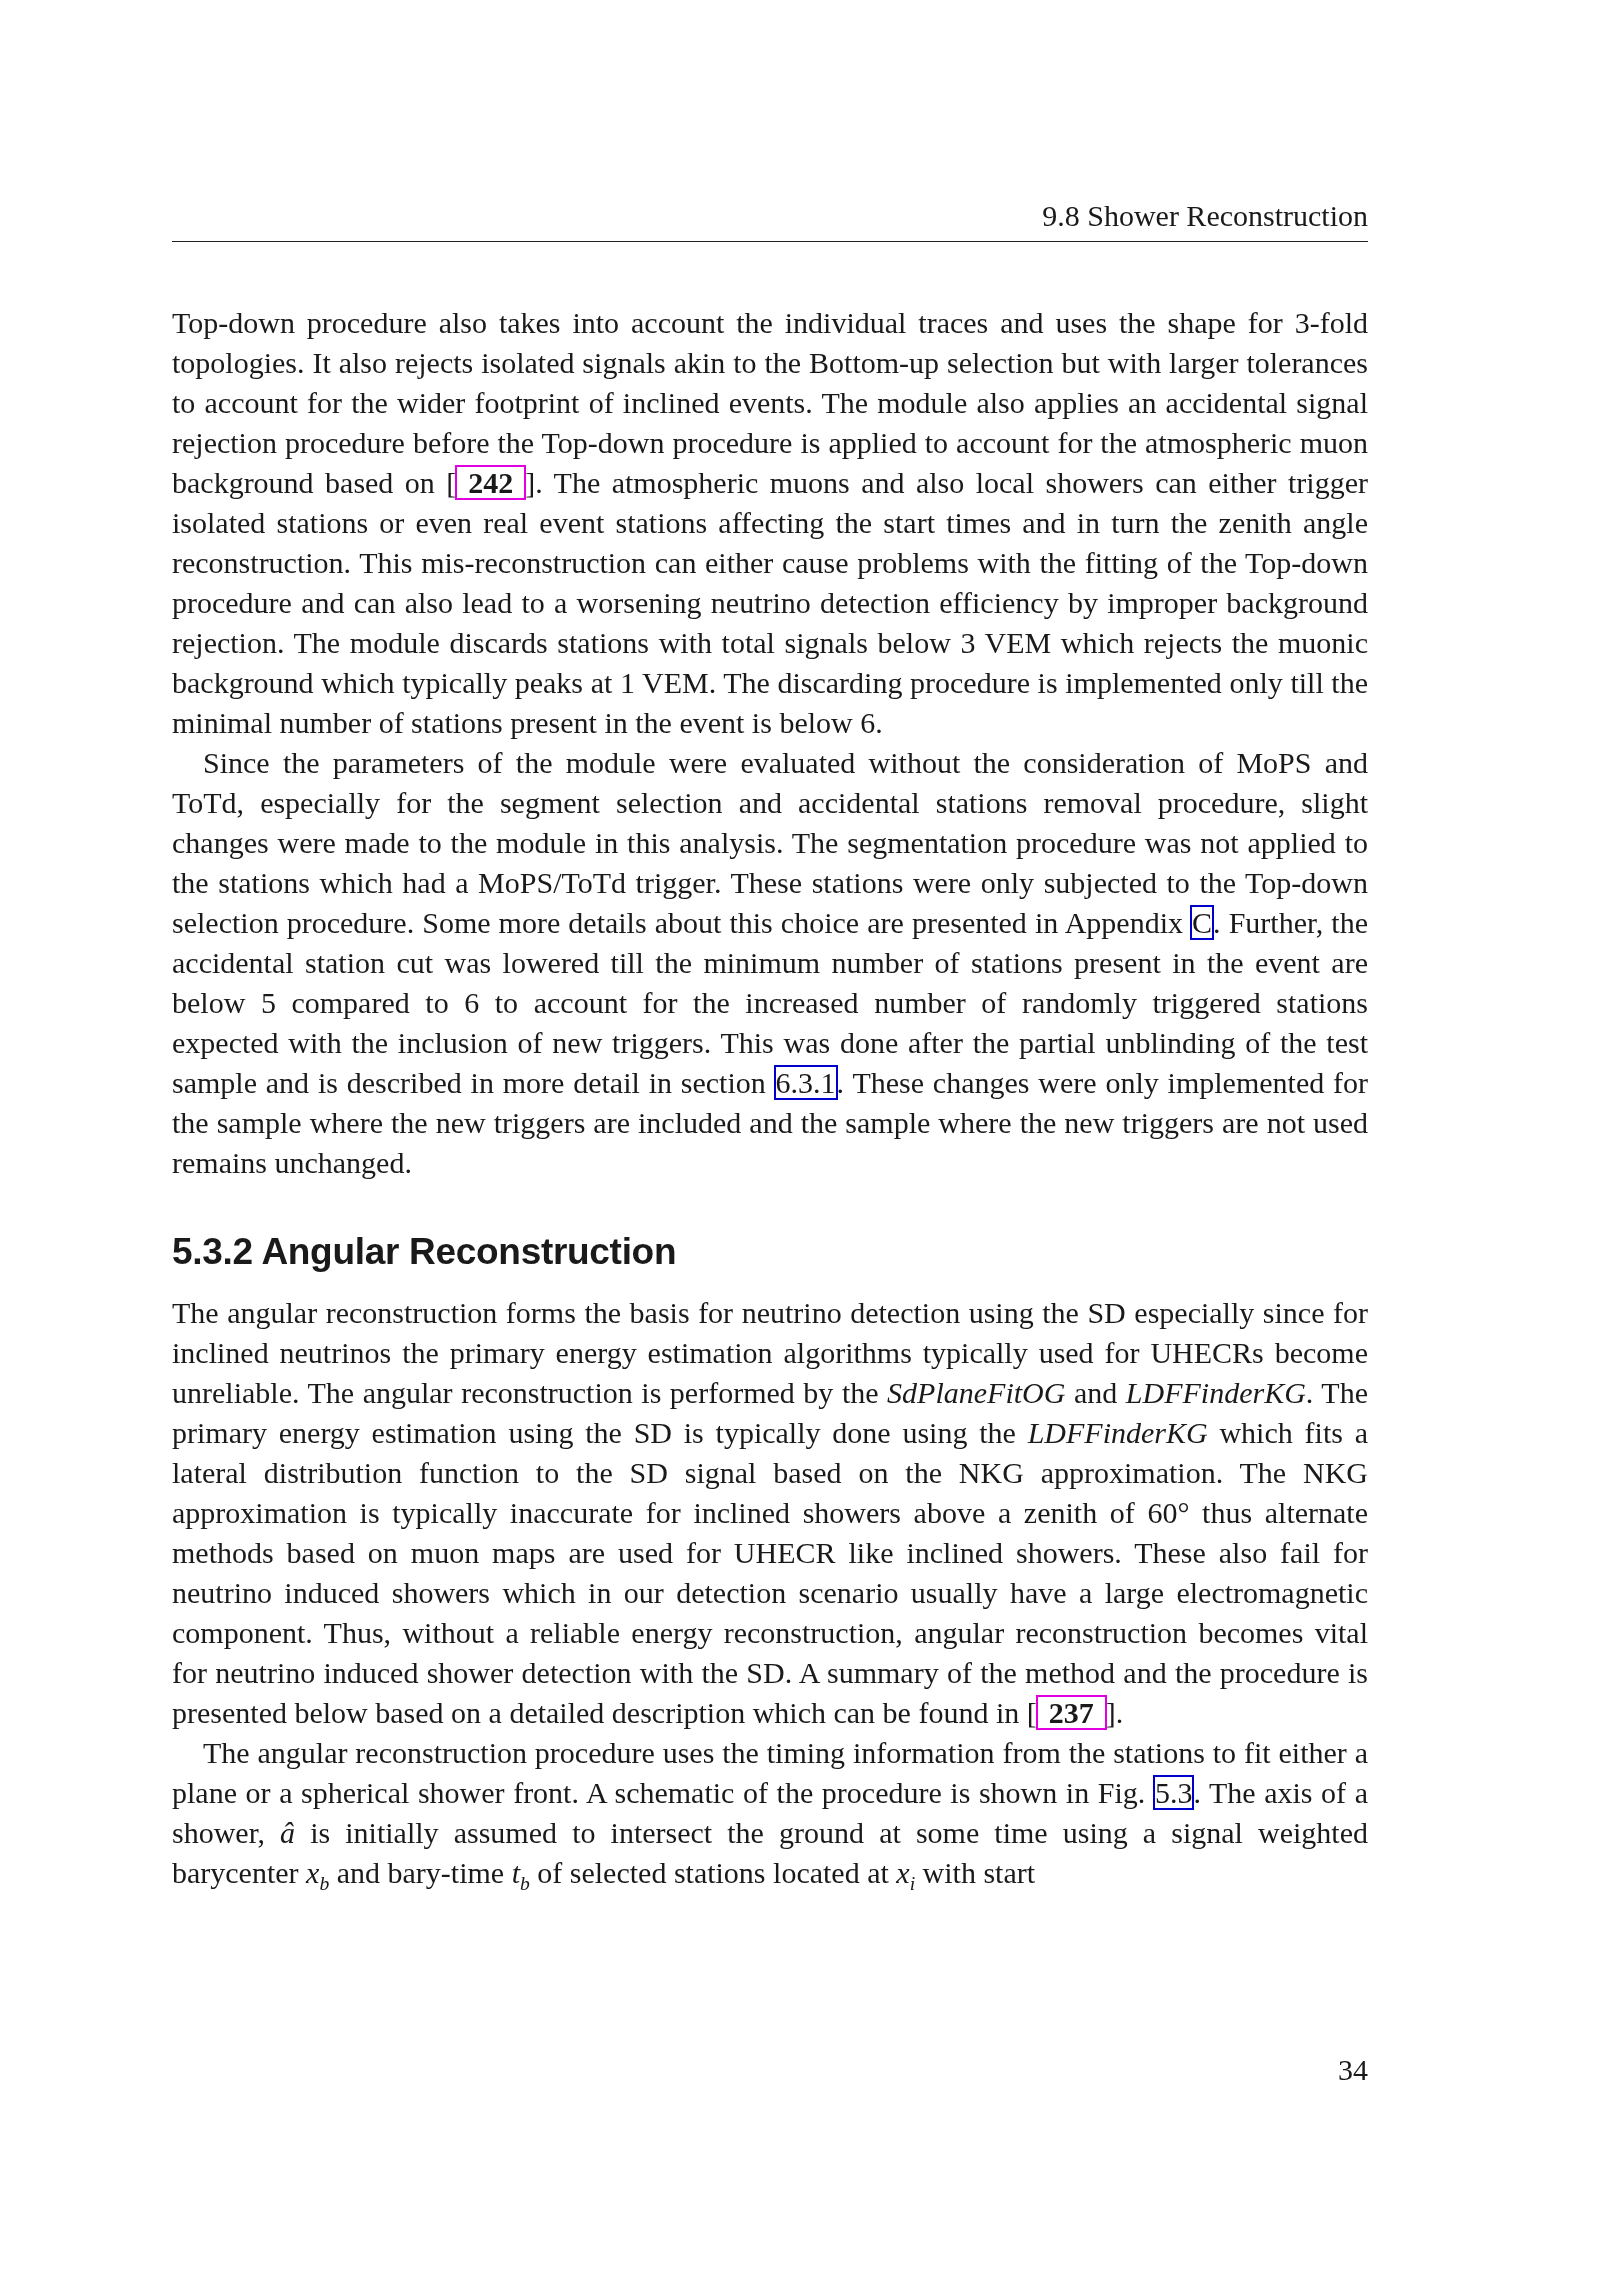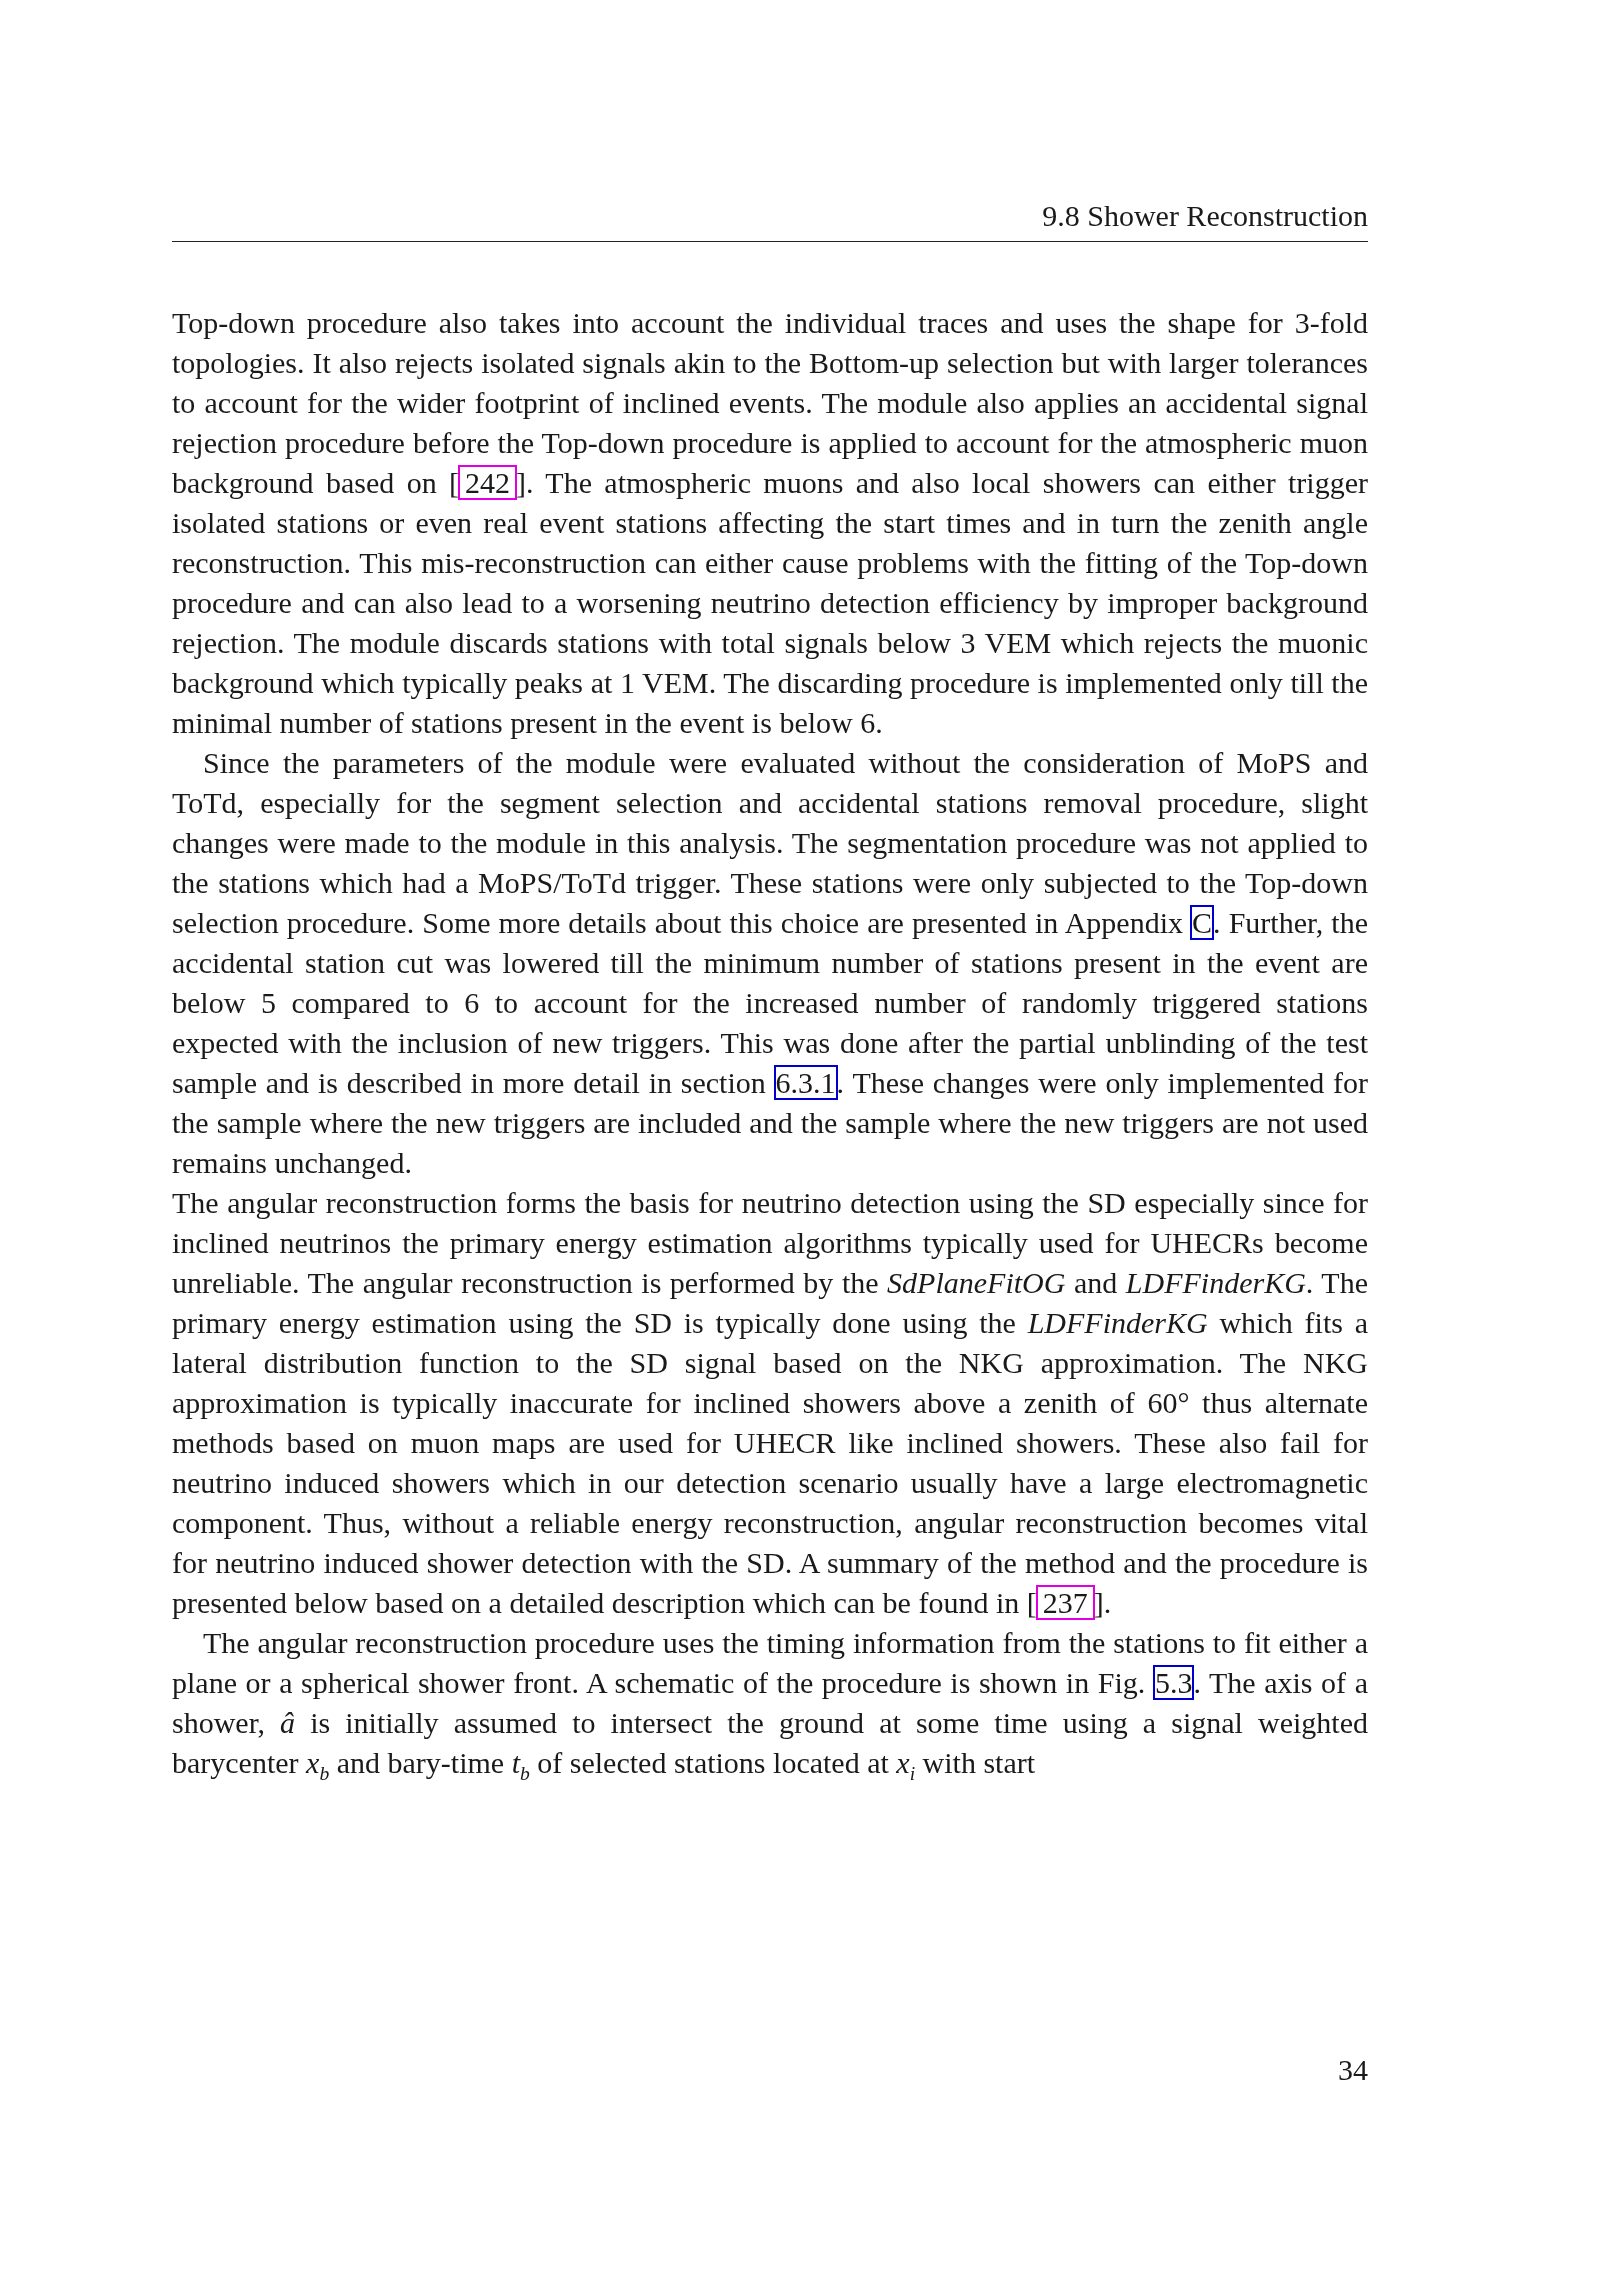--- a/index.html
+++ b/index.html
@@ -6,41 +6,42 @@
   body { width:1621px; height:2293px; position:relative; overflow:hidden;
          font-family:"Liberation Serif", "DejaVu Serif", serif; color:#1a1a1a; }
   .page { position:absolute; left:172px; top:0; width:1196px; }
   .running-head { position:absolute; top:198px; right:0; font-size:30px; line-height:35px; }
   .head-rule { position:absolute; top:241px; left:0; width:1196px; height:0; border-top:1.5px solid #222; }
   .body { position:absolute; top:303px; left:0; width:1196px; font-size:30px; line-height:40px; text-align:justify; }
   .body p { margin:0; }
   .body p.indent { text-indent:31px; }
   .section-title { font-family:"Liberation Sans", "DejaVu Sans", sans-serif; font-weight:bold; font-size:37px;
                    line-height:43px; margin:47px 0 19.6px 0; letter-spacing:-0.3px; }
-  .link-cite { outline:2px solid #e000e0; outline-offset:-1px; padding:0 6px; }
+  .link-cite { outline:2px solid #e000e0; outline-offset:-1px; padding:0 12px;font-weight:bold; }
   .link-ref  { outline:2px solid #0000cc; outline-offset:-1px; padding:0 1px; }
   .page-number { position:absolute; top:2053px; right:0; font-size:30px; }
   em { font-style:italic; }
   sub { font-size:19.6px; line-height:0; font-style:italic; }
 </style>
 </head>
 <body>
 
 <div class="page">
   <div class="running-head">9.8  Shower Reconstruction</div>
   <div class="head-rule"></div>
 
   <div class="body">
     <p>
       <span>Top-down procedure also takes into account the individual traces and uses the shape for 3-fold topologies. It also rejects isolated signals akin to the Bottom-up selection but with larger tolerances to account for the wider footprint of inclined events. The module also applies an accidental signal rejection procedure before the Top-down procedure is applied to account for the atmospheric muon background based on [</span><a class="link-cite">242</a><span>]. The atmospheric muons and also local showers can either trigger isolated stations or even real event stations affecting the start times and in turn the zenith angle reconstruction. This mis-reconstruction can either cause problems with the fitting of the Top-down procedure and can also lead to a worsening neutrino detection efficiency by improper background rejection. The module discards stations with total signals below 3 VEM which rejects the muonic background which typically peaks at 1 VEM. The discarding procedure is implemented only till the minimal number of stations present in the event is below 6.</span>
     </p>
     <p class="indent">
       <span>Since the parameters of the module were evaluated without the consideration of MoPS and ToTd, especially for the segment selection and accidental stations removal procedure, slight changes were made to the module in this analysis. The segmentation procedure was not applied to the stations which had a MoPS/ToTd trigger. These stations were only subjected to the Top-down selection procedure. Some more details about this choice are presented in Appendix </span><a class="link-ref">C</a><span>. Further, the accidental station cut was lowered till the minimum number of stations present in the event are below 5 compared to 6 to account for the increased number of randomly triggered stations expected with the inclusion of new triggers. This was done after the partial unblinding of the test sample and is described in more detail in section </span><a class="link-ref">6.3.1</a><span>. These changes were only implemented for the sample where the new triggers are included and the sample where the new triggers are not used remains unchanged.</span>
     </p>
 
+    <div class="section-title">5.3.2  Angular Reconstruction</div>
 
     <p>
       <span>The angular reconstruction forms the basis for neutrino detection using the SD especially since for inclined neutrinos the primary energy estimation algorithms typically used for UHECRs become unreliable. The angular reconstruction is performed by the </span><em>SdPlaneFitOG</em><span> and </span><em>LDFFinderKG</em><span>. The primary energy estimation using the SD is typically done using the </span><em>LDFFinderKG</em><span> which fits a lateral distribution function to the SD signal based on the NKG approximation. The NKG approximation is typically inaccurate for inclined showers above a zenith of 60° thus alternate methods based on muon maps are used for UHECR like inclined showers. These also fail for neutrino induced showers which in our detection scenario usually have a large electromagnetic component.  Thus, without a reliable energy reconstruction, angular reconstruction becomes vital for neutrino induced shower detection with the SD. A summary of the method and the procedure is presented below based on a detailed description which can be found in [</span><a class="link-cite">237</a><span>].</span>
     </p>
     <p class="indent">
       <span>The angular reconstruction procedure uses the timing information from the stations to fit either a plane or a spherical shower front. A schematic of the procedure is shown in Fig. </span><a class="link-ref">5.3</a><span>. The axis of a shower, </span><em>â</em><span> is initially assumed to intersect the ground at some time using a signal weighted barycenter </span><em><span>x</span><sub>b</sub></em><span> and bary-time </span><em><span>t</span><sub>b</sub></em><span> of selected stations located at </span><em><span>x</span><sub>i</sub></em><span> with start</span>
     </p>
   </div>
 
   <div class="page-number">34</div>

